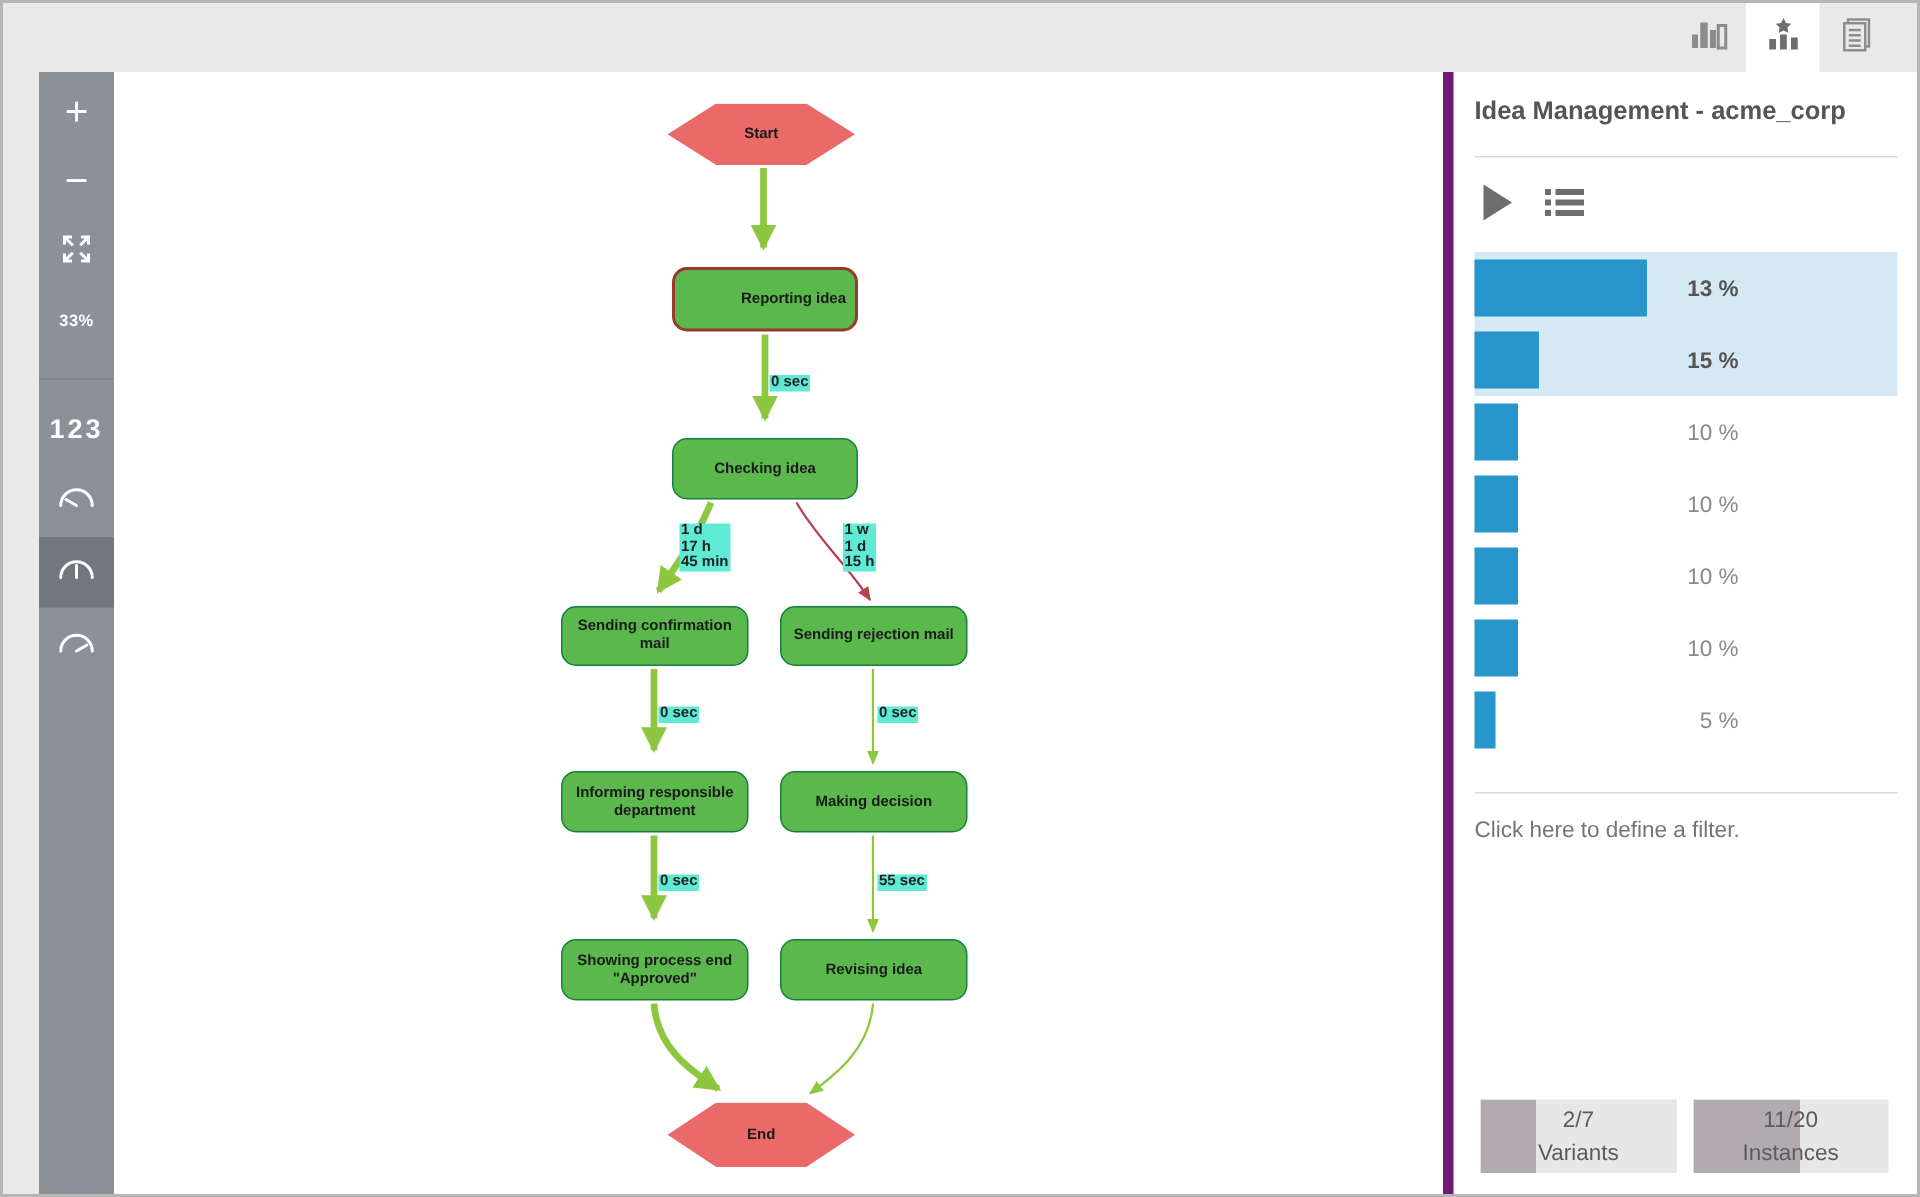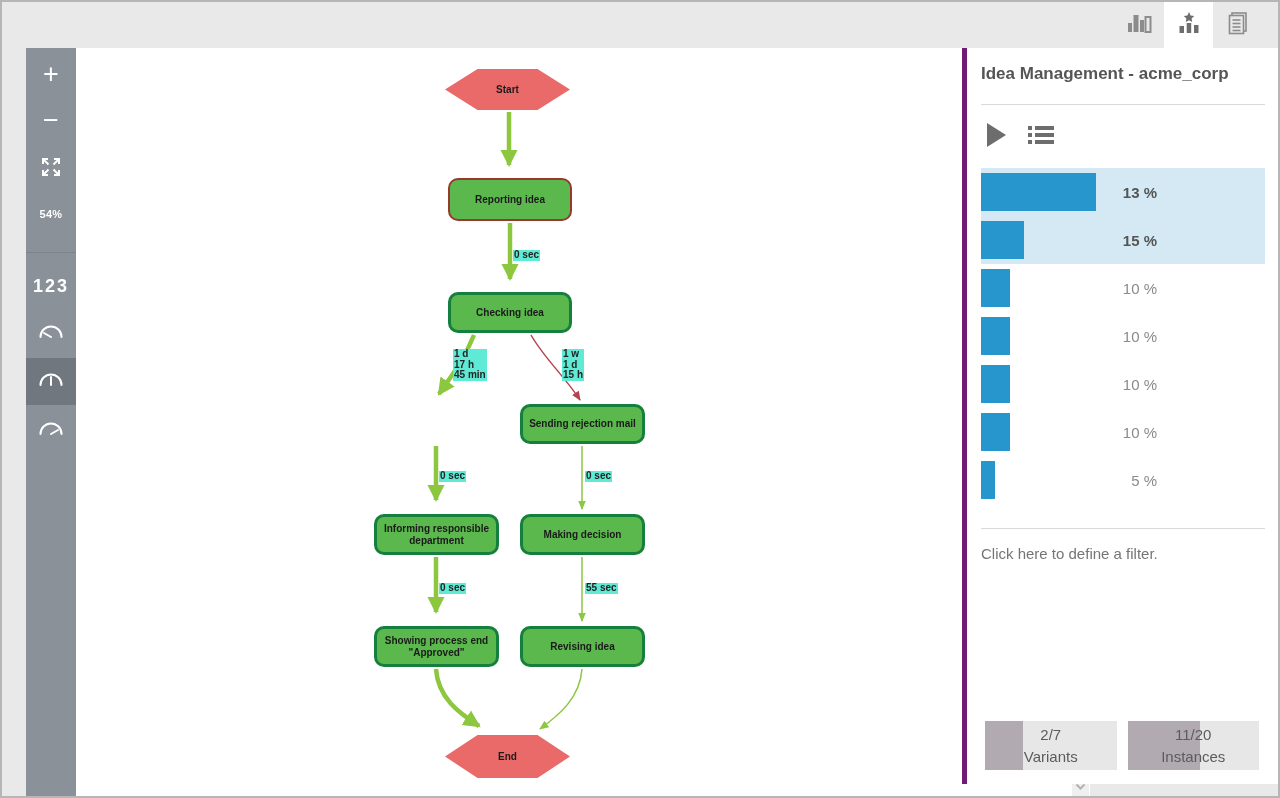--- a/index.html
+++ b/index.html
@@ -25,28 +25,28 @@
   
   .canvas { position:absolute; top:46px; left:74px; width:1014px; bottom:0; background:#ffffff; }
   .vscroll { position:absolute; top:0; right:1px; width:17px; bottom:0; background:#efefef; }
   .vscroll svg { position:absolute; left:3px; }
   .chev-up { top:6px; } .chev-down { bottom:6px; }
 
   .diagram { position:absolute; inset:0; }
   .edges { position:absolute; left:0; top:0; }
   .node { position:absolute; display:flex; align-items:center; justify-content:center; text-align:center;
           font-size:10px; font-weight:bold; color:#1a1a1a; line-height:12px; padding:2px 6px; cursor:pointer; }
-  .activity { background:#5bb84d; border:3px solid #15803d; border-radius:10px; }
-  .activity.selected { border:2px solid #973a2d; }
+  .activity { background:#5bb84d; border:1px solid #15803d; border-radius:10px; }
+  .activity.selected { border:2px solid #973a2d;justify-content:flex-end; }
   .event { background:#ea6a6a; clip-path:polygon(26% 0,74% 0,100% 50%,74% 100%,26% 100%,0 50%); }
   .edge-label { position:absolute; font-size:10px; font-weight:bold; color:#222; line-height:10.5px;
                 white-space:pre-line; background:#5eead4; padding:0 1px; }
 
   
-  .panel { position:absolute; top:46px; right:0; width:316px; bottom:12px; background:#ffffff; border-left:5px solid #701a75;text-decoration:underline; }
+  .panel { position:absolute; top:46px; right:0; width:316px; bottom:0; background:#ffffff; border-left:7px solid #701a75;text-decoration:underline; }
   .panel-title { position:absolute; top:16px; left:14px; font-size:17px; font-weight:bold; color:#555; }
   .p-divider { position:absolute; left:14px; right:13px; height:1px; background:#d9d9d9; }
   .pd1 { top:56px; } .pd2 { top:480px; }
   .panel-toolbar { position:absolute; top:74px; left:18px; display:flex; gap:20px; align-items:center; }
   .tool-btn { cursor:pointer; display:flex; align-items:center; justify-content:center; }
 
   .variant-rows { position:absolute; top:120px; left:14px; right:13px; }
   .variant-row { position:relative; height:48px; display:flex; align-items:center; cursor:pointer; }
   .variant-row.hl { background:#d5e9f4; }
   .vbar { height:38px; background:#2796cc; }
@@ -114,21 +114,21 @@
       <span>
         <svg width="22" height="22" viewBox="0 0 22 22" fill="none" stroke="#ffffff" stroke-width="2">
           <path d="M8.5 8.5 L3.5 3.5 M3 8 L3 3 L8 3"></path>
           <path d="M13.5 8.5 L18.5 3.5 M14 3 L19 3 L19 8"></path>
           <path d="M13.5 13.5 L18.5 18.5 M19 14 L19 19 L14 19"></path>
           <path d="M8.5 13.5 L3.5 18.5 M8 19 L3 19 L3 14"></path>
         </svg>
       </span>
     </div>
     <div class="side-btn" style="top:142px">
-      <span class="zoom-pct">54%</span>
+      <span class="zoom-pct">33%</span>
     </div>
     <div class="side-divider"></div>
     <div class="side-btn" style="top:215px">
       <span class="digits">123</span>
     </div>
     <div class="side-btn" style="top:262px">
       <span>
         <svg width="28" height="17" viewBox="0 0 28 17" fill="none" stroke="#ffffff" stroke-width="2" stroke-linecap="round">
           <path d="M3.5 14 A10.5 10.5 0 0 1 24.5 14"></path>
           <line x1="14" y1="14" x2="7" y2="10"></line>
@@ -181,20 +181,23 @@
 
       <div class="node event" style="left:369px;top:21px;width:125px;height:41px">
         <span>Start</span>
       </div>
       <div class="node activity selected" style="left:372px;top:130px;width:124px;height:43px">
         <span>Reporting idea</span>
       </div>
       <div class="node activity" style="left:372px;top:244px;width:124px;height:41px">
         <span>Checking idea</span>
       </div>
+      <div class="node activity" style="left:298px;top:356px;width:125px;height:40px">
+        <span>Sending confirmation mail</span>
+      </div>
       <div class="node activity" style="left:444px;top:356px;width:125px;height:40px">
         <span>Sending rejection mail</span>
       </div>
       <div class="node activity" style="left:444px;top:466px;width:125px;height:41px">
         <span>Making decision</span>
       </div>
       <div class="node activity" style="left:298px;top:466px;width:125px;height:41px">
         <span>Informing responsible department</span>
       </div>
       <div class="node activity" style="left:298px;top:578px;width:125px;height:41px">

